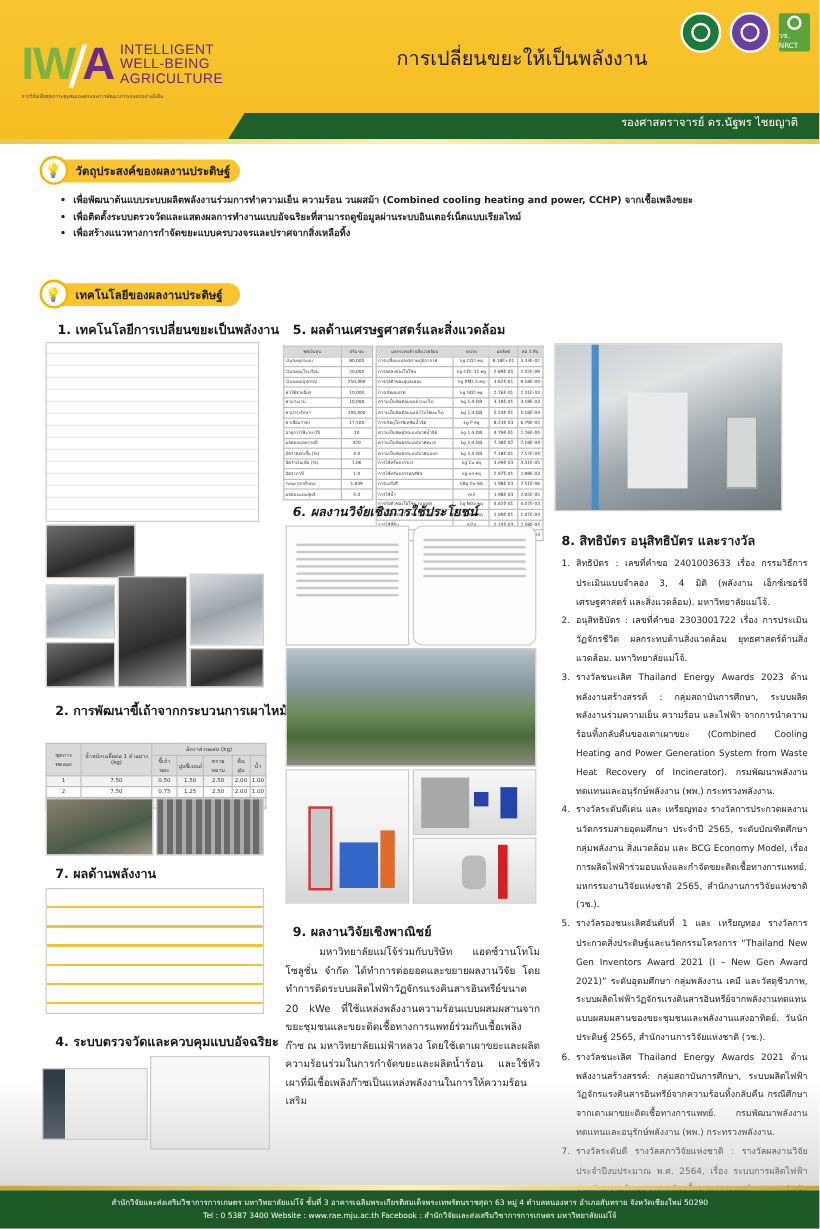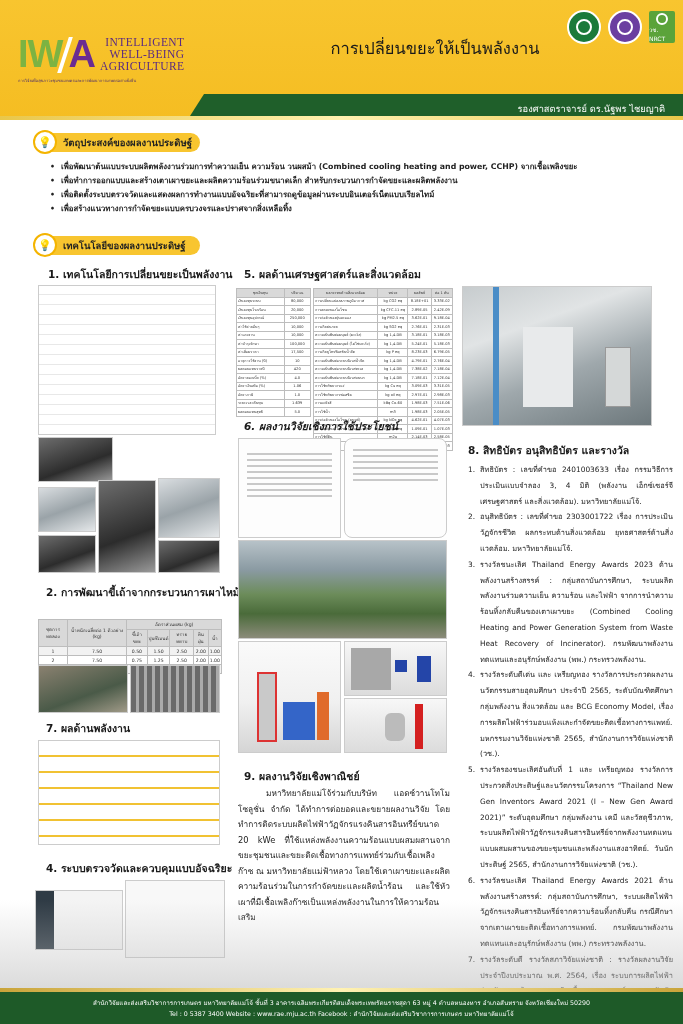--- a/index.html
+++ b/index.html
@@ -7,33 +7,33 @@
   body { font-family: "DejaVu Sans", "Liberation Sans", sans-serif; background: #ffffff; color: #222; position: relative; }
 
   
   .header { position: absolute; left: 0; top: 0; width: 683px; height: 118px; background: linear-gradient(180deg, #f8c52f 0%, #f5bd22 100%); }
   .logo { position: absolute; left: 18px; top: 35px; width: 175px; height: 50px; }
   .logo-iwa { position: absolute; left: 0; top: 0; height: 38px; display: flex; align-items: flex-end; font-family: "Liberation Sans", sans-serif; font-weight: bold; font-size: 38px; line-height: 38px; letter-spacing: -1px; }
   .logo-iwa .i { color: #7cb342; }
   .logo-iwa .w { color: #7cb342; }
   .logo-iwa .slash { display: inline-block; width: 4px; height: 36px; background: #fff; transform: skewX(-18deg); margin: 0 1px; }
   .logo-iwa .a { color: #6a2c91; }
-  .logo-words { position: absolute; left: 82px; top: 1px; font-family: Liberation Serif, serif; color: #5a2a82; font-size: 11.5px; line-height: 12px; letter-spacing: 0.4px; text-align: right; }
+  .logo-words { position: absolute; left: 82px; top: 1px; font-family: Liberation Sans, sans-serif; color: #5a2a82; font-size: 11.5px; line-height: 12px; letter-spacing: 0.4px; }
   .logo-sub { position: absolute; left: 0; top: 42px; font-size: 4px; color: #4a2a6a; white-space: nowrap; }
 
   .title-block { position: absolute; left: 230px; top: 38px; width: 410px; text-align: center; }
   .title-line { font-family: "DejaVu Sans", sans-serif; font-weight: normal; color: #1a1a1a; font-size: 16.5px; line-height: 21px; white-space: nowrap; }
   .seals { position: absolute; right: 8px; top: 10px; display: flex; gap: 7px; align-items: center; }
   .seal { width: 34px; height: 34px; border-radius: 50%; display: flex; align-items: center; justify-content: center; font-size: 14px; color: #fff; }
   .seal.green { background: #1b7a3a; border: 2px solid #fff; }
   .seal.purple { background: #6b3fa0; border: 2px solid #fff; }
   .seal.square { width: 26px; height: 32px; border-radius: 2px; background: #5ba33a; flex-direction: column; font-size: 6px; }
   .seal .inner { width: 16px; height: 16px; border-radius: 50%; border: 2px solid #fff; }
 
-  .author-band { position: absolute; left: 190px; top: 94px; width: 493px; height: 22px; background: #1f5f2a; clip-path: polygon(14px 0, 100% 0, 100% 100%, 0 100%); display: flex; align-items: flex-end; justify-content: flex-end; padding-right: 18px; color: #fff; font-size: 9.3px; white-space: nowrap; gap: 35px; }
+  .author-band { position: absolute; left: 190px; top: 94px; width: 493px; height: 22px; background: #1f5f2a; clip-path: polygon(14px 0, 100% 0, 100% 100%, 0 100%); display: flex; align-items: flex-start; justify-content: flex-end; padding-right: 18px; color: #fff; font-size: 9.3px; white-space: nowrap; gap: 35px; }
   .author-band span { margin-left: 14px; }
   .header-line { position: absolute; left: 0; top: 116px; width: 683px; height: 4px; background: linear-gradient(90deg, #e9c74a, #fff1b0, #e9c74a); }
 
   
   .pill { position: absolute; left: 35px; height: 19px; width: 165px; background: #f8c52f; border-radius: 10px; display: flex; align-items: center; padding-left: 28px; font-size: 9.5px; color: #222; font-weight: bold; }
   .pill .bulb { position: absolute; left: -2px; top: -3px; width: 24px; height: 24px; border-radius: 50%; background: #fff; border: 2px solid #f4b400; display: flex; align-items: center; justify-content: center; font-size: 11px; color: #f4a300; }
 
   .objectives { position: absolute; left: 50px; top: 160px; width: 620px; list-style: none; }
   .objectives li { font-size: 7.8px; line-height: 14px; color: #222; white-space: nowrap; font-weight: bold; }
   .objectives li::before { content: "•"; margin-right: 6px; }
@@ -111,21 +111,20 @@
   </div>
   <div class="header-line"></div>
 </div>
 
 <div class="pill" style="top:133px;">
   <span class="bulb">💡</span>
   <span>วัตถุประสงค์ของผลงานประดิษฐ์</span>
 </div>
 <ul class="objectives">
   <li>เพื่อพัฒนาต้นแบบระบบผลิตพลังงานร่วมการทำความเย็น ความร้อน วนผสม้า (Combined cooling heating and power, CCHP) จากเชื้อเพลิงขยะ</li>
-  <li>เพื่อทำการออกแบบและสร้างเตาเผาขยะและผลิตความร้อนร่วมขนาดเล็ก สำหรับกระบวนการกำจัดขยะและผลิตพลังงาน</li>
   <li>เพื่อติดตั้งระบบตรวจวัดและแสดงผลการทำงานแบบอัจฉริยะที่สามารถดูข้อมูลผ่านระบบอินเตอร์เน็ตแบบเรียลไทม์</li>
   <li>เพื่อสร้างแนวทางการกำจัดขยะแบบครบวงจรและปราศจากสิ่งเหลือทิ้ง</li>
 </ul>
 
 <div class="pill" style="top:236px;">
   <span class="bulb">💡</span>
   <span>เทคโนโลยีของผลงานประดิษฐ์</span>
 </div>
 
 <div class="sec-title" style="left:48px; top:266px;">1. เทคโนโลยีการเปลี่ยนขยะเป็นพลังงาน</div>

